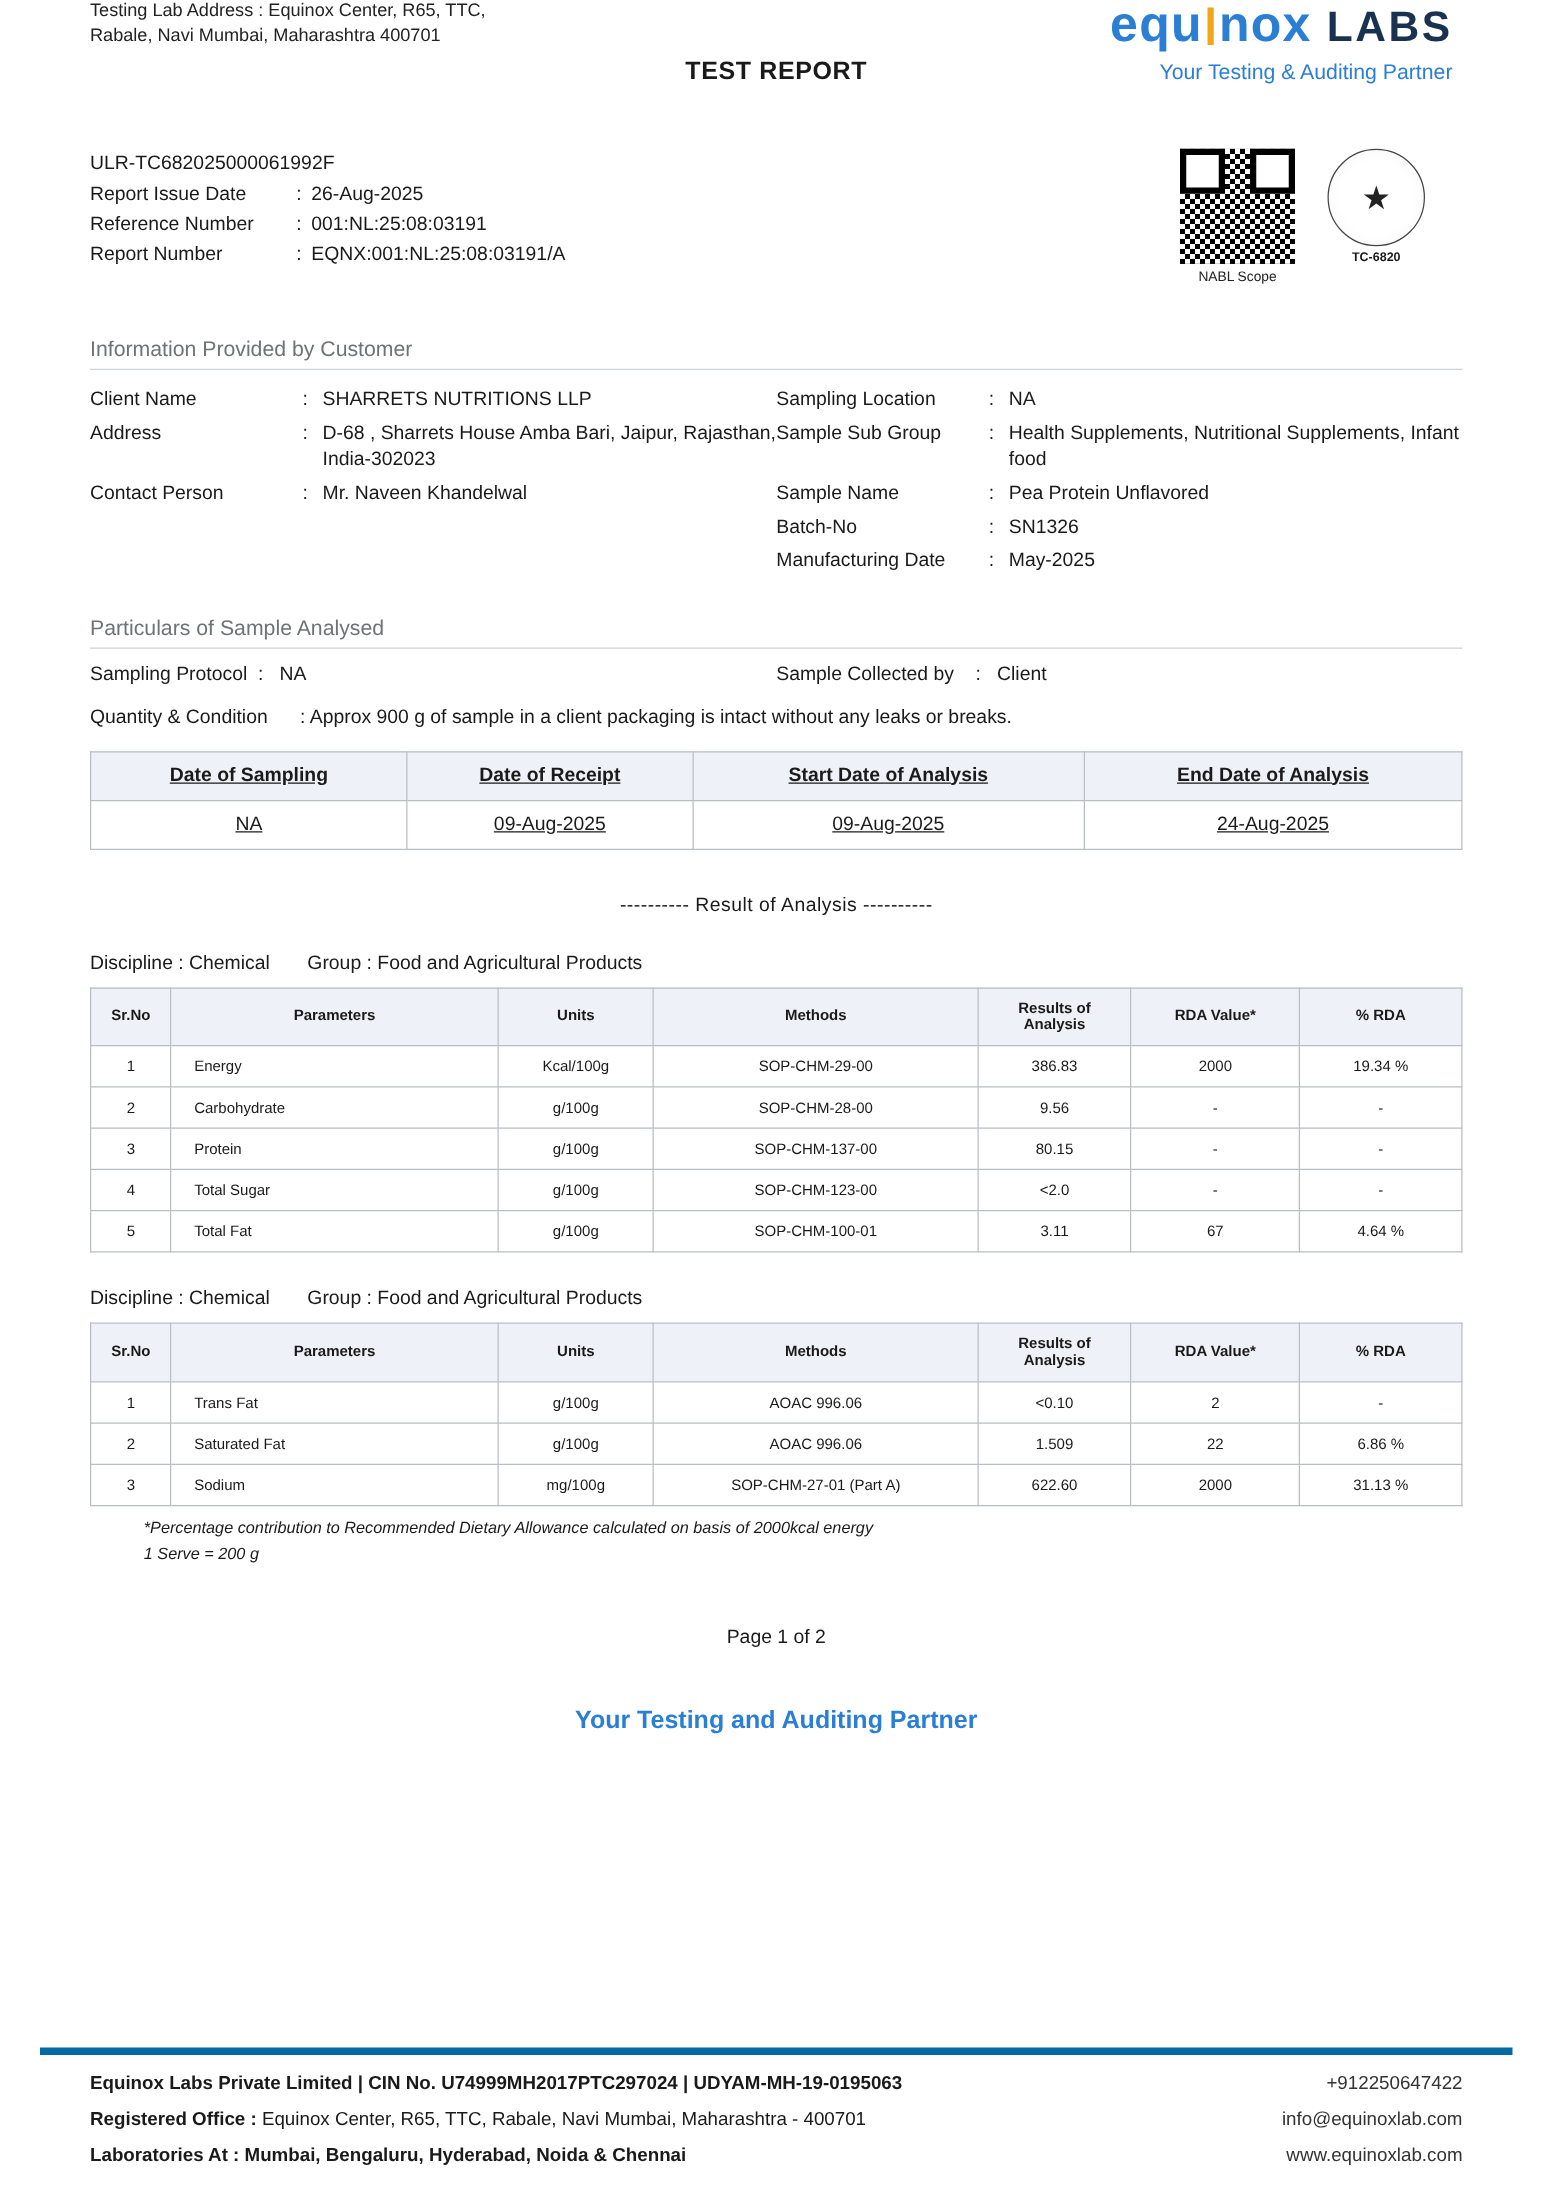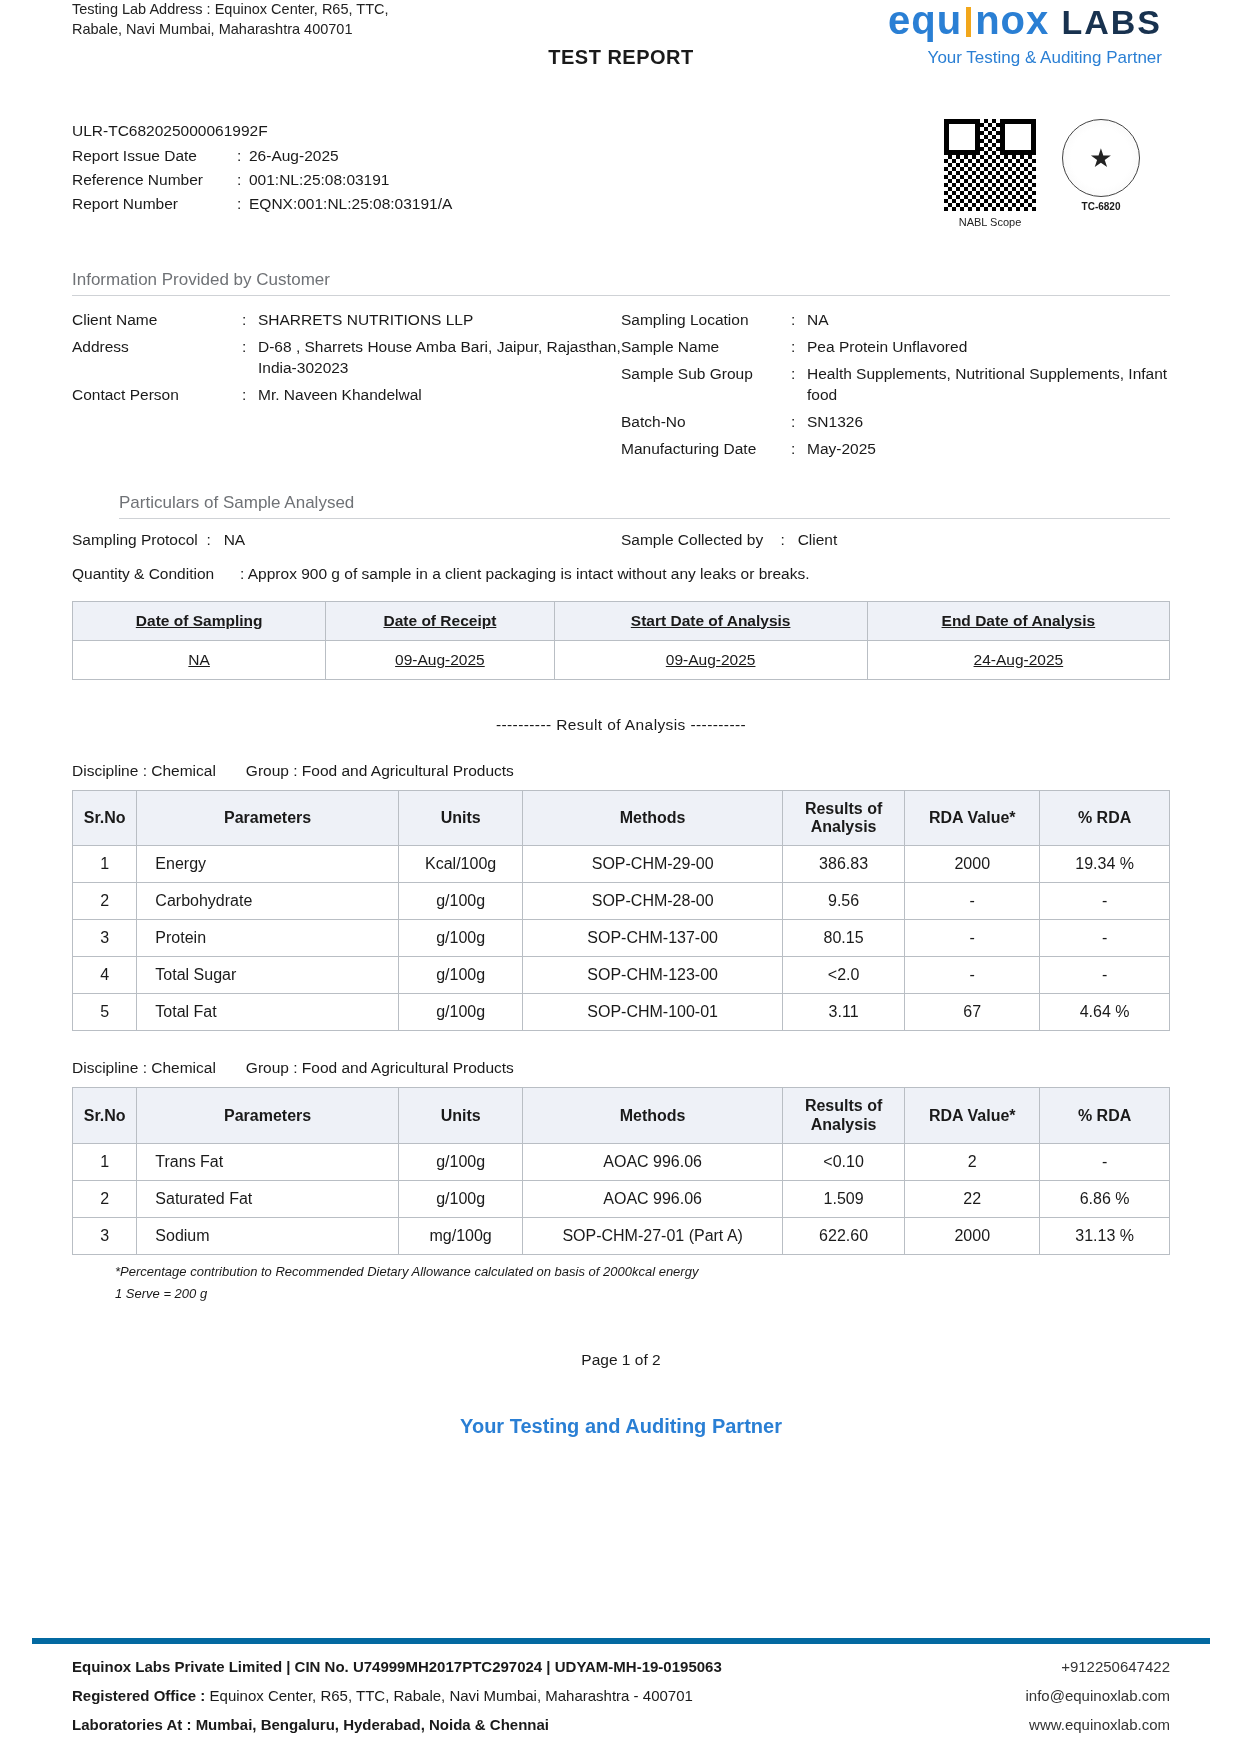--- a/index.html
+++ b/index.html
@@ -126,21 +126,21 @@
   .nabl-label { font-size: 10px; margin-top: 4px; font-weight: 700; }
 
   
   .section-title {
     font-size: 17px;
     color: #6f7276;
     padding-bottom: 5px;
     border-bottom: 1px solid #cfd2d6;
     margin-top: 42px;
   }
-  .section-title.tight { margin-top: 30px; margin-left: 47px; }
+  .section-title.tight { margin-top: 30px; }
 
   .info-grid {
     display: flex;
     margin-top: 11px;
     font-size: 15.5px;
   }
   .info-col { width: 50%; }
   .info-col table { border-collapse: collapse; width: 100%; }
   .info-col td { vertical-align: top; padding: 3px 0; font-size: 15.5px; line-height: 1.35; }
   .info-col td.lbl { width: 170px; }
@@ -187,21 +187,21 @@
     margin-top: 28px;
     font-size: 15.5px;
   }
   .discipline .gap { display: inline-block; width: 30px; }
 
   
   table.results {
     width: 100%;
     border-collapse: collapse;
     margin-top: 10px;
-    font-size: 16px;
+    font-size: 12px;
   }
   table.results th, table.results td {
     border: 1px solid #b9bec4;
     padding: 9px 6px;
   }
   table.results th {
     background: #eef1f7;
     font-weight: 700;
     text-align: center;
     line-height: 1.15;
@@ -338,28 +338,28 @@
     </div>
     <div class="info-col">
       <table>
         <tbody>
             <tr>
           <td class="lbl">Sampling Location</td>
           <td class="sep">:</td>
           <td>NA</td>
         </tr>
         <tr>
+          <td class="lbl">Sample Sub Group</td>
+          <td class="sep">:</td>
+          <td>Health Supplements, Nutritional Supplements, Infant food</td>
+        </tr>
+        <tr>
           <td class="lbl">Sample Name</td>
           <td class="sep">:</td>
           <td>Pea Protein Unflavored</td>
-        </tr>
-        <tr>
-          <td class="lbl">Sample Sub Group</td>
-          <td class="sep">:</td>
-          <td>Health Supplements, Nutritional Supplements, Infant food</td>
         </tr>
         <tr>
           <td class="lbl">Batch-No</td>
           <td class="sep">:</td>
           <td>SN1326</td>
         </tr>
         <tr>
           <td class="lbl">Manufacturing Date</td>
           <td class="sep">:</td>
           <td>May-2025</td>

